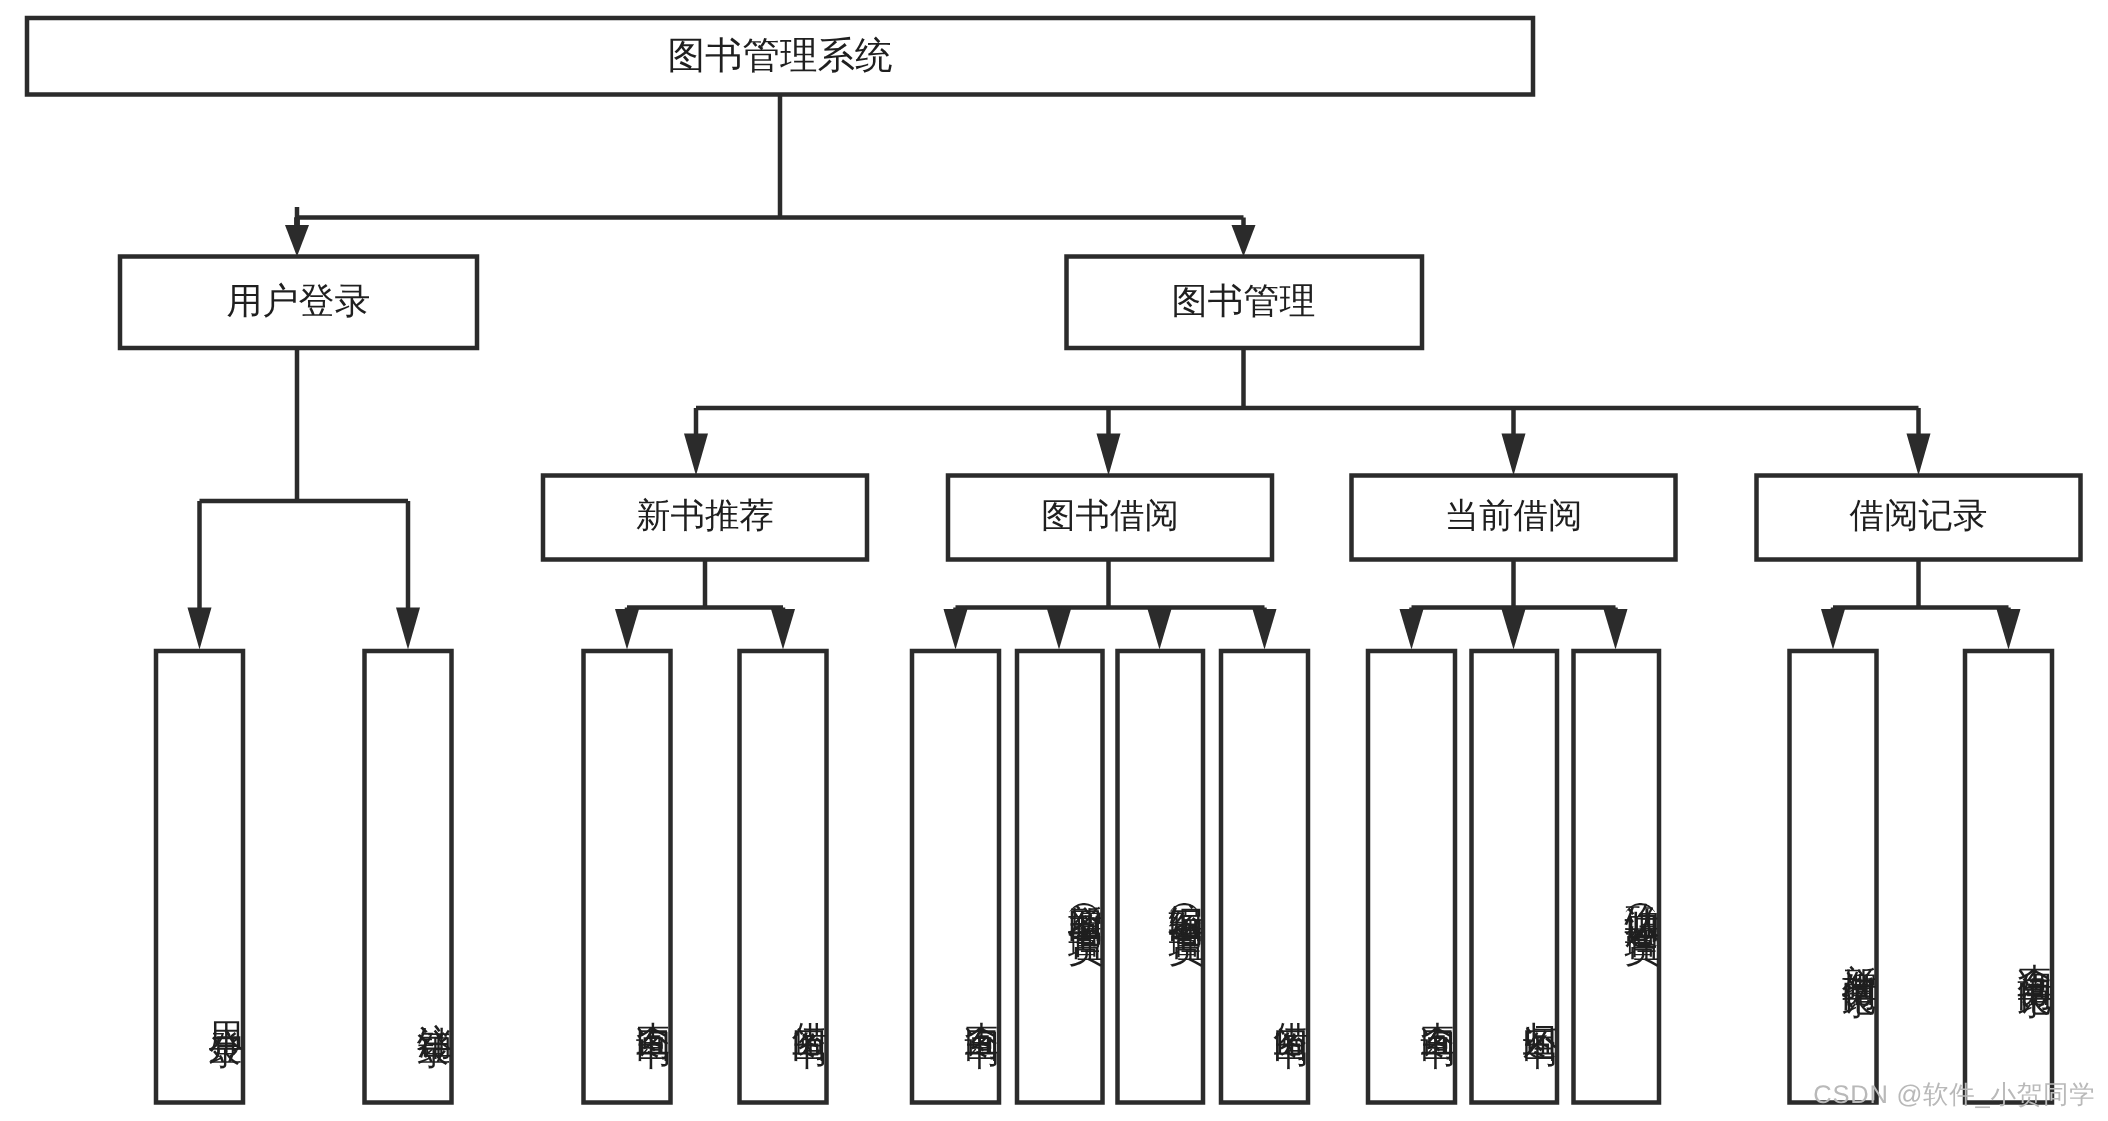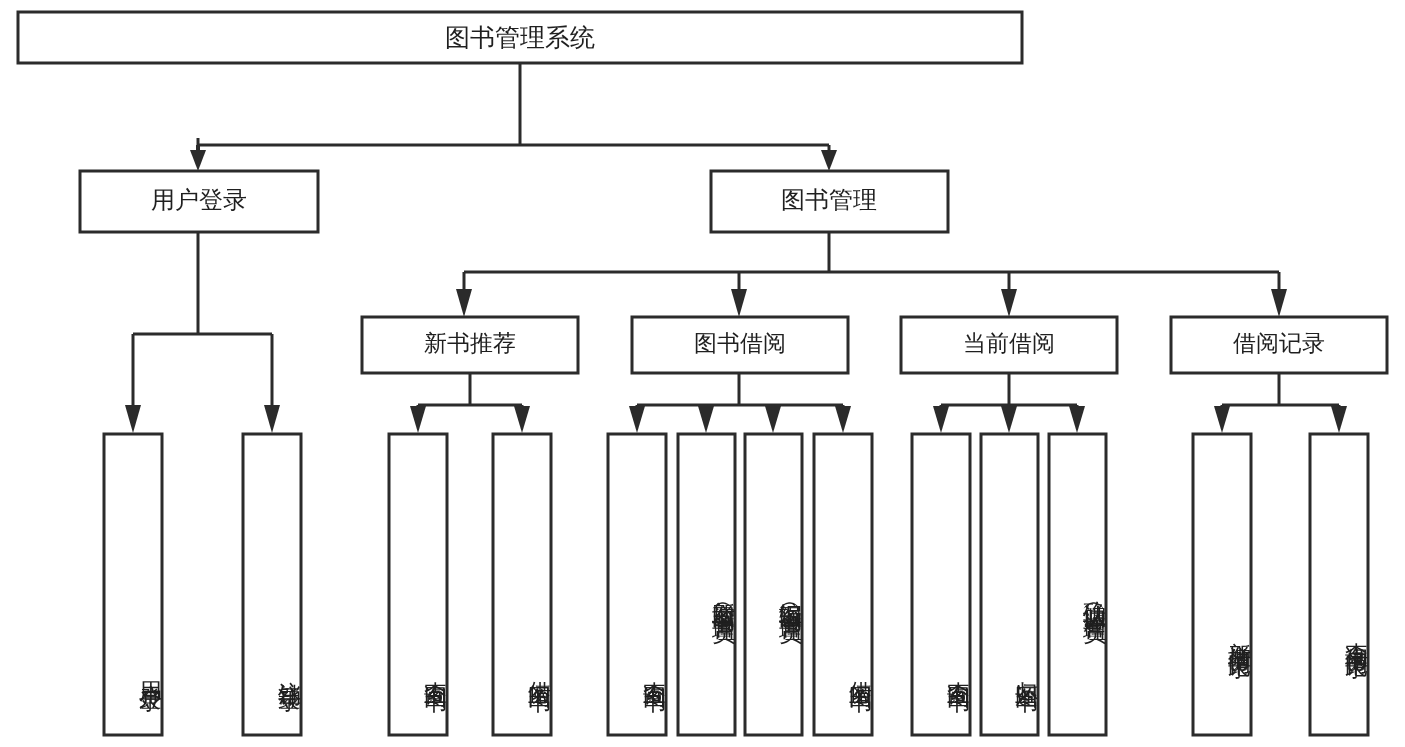--- a/index.html
+++ b/index.html
@@ -224,14 +224,15 @@
   <div class="vtext" style="left:608px; top:434px; width:58px; height:301px; padding-top:84px;">查询图书</div>
   <div class="vtext" style="left:678px; top:434px; width:57px; height:301px; padding-top:12px;">新增图书（管理员）</div>
   <div class="vtext" style="left:745px; top:434px; width:57px; height:301px; padding-top:12px;">编辑图书（管理员）</div>
   <div class="vtext" style="left:814px; top:434px; width:58px; height:301px; padding-top:84px;">借阅图书</div>
   <div class="vtext" style="left:912px; top:434px; width:58px; height:301px; padding-top:84px;">查询图书</div>
   <div class="vtext" style="left:981px; top:434px; width:57px; height:301px; padding-top:84px;">归还图书</div>
   <div class="vtext" style="left:1049px; top:434px; width:57px; height:301px; padding-top:12px;">确认归还（管理员）</div>
   <div class="vtext" style="left:1193px; top:434px; width:58px; height:301px; padding-top:48px;">新增借阅记录</div>
   <div class="vtext" style="left:1310px; top:434px; width:58px; height:301px; padding-top:48px;">查询借阅记录</div>
 
+  <div id="watermark">CSDN @软件_小贺同学</div>
 
 </div>
 
 </body></html>

